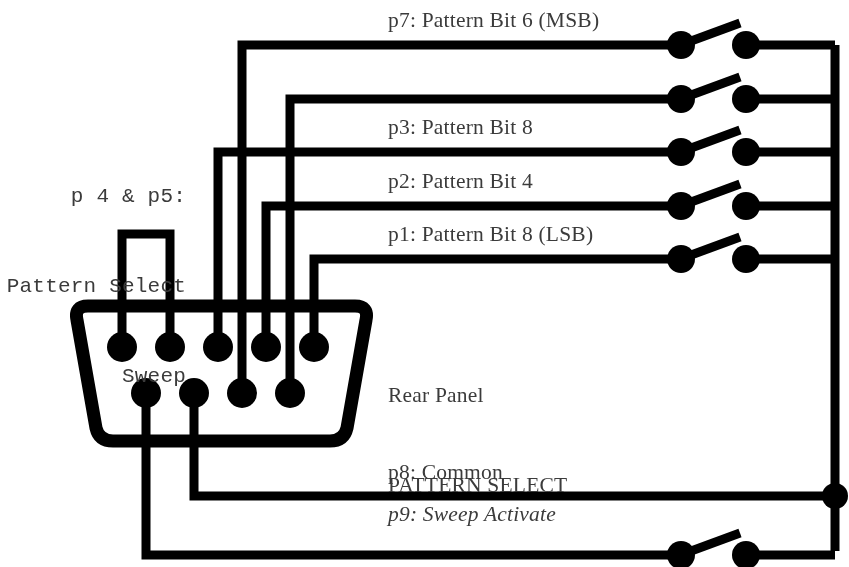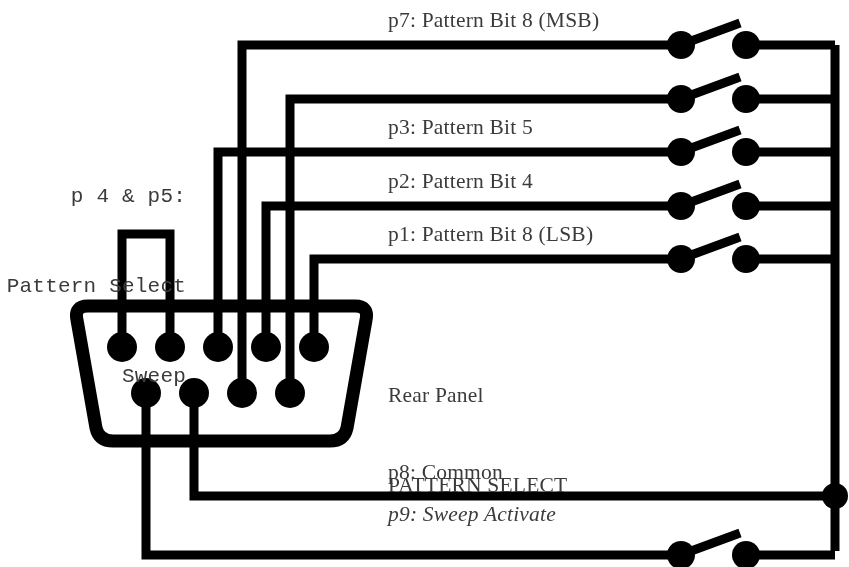--- a/index.html
+++ b/index.html
@@ -167,22 +167,22 @@
     <circle class="switch-node" cx="746" cy="259" r="14"></circle>
 
     <circle class="switch-node" cx="681" cy="555" r="14"></circle>
     <line class="switch-lever" x1="683" y1="554" x2="740" y2="533"></line>
     <circle class="switch-node" cx="746" cy="555" r="14"></circle>
 
     <circle class="junction-dot" cx="835" cy="496" r="13"></circle>
 
   </svg>
 
-  <div class="label rail-label" style="top: 10px;">p7: Pattern Bit 8 (MSB)</div>
-  <div class="label rail-label" style="top: 117px;">p3: Pattern Bit 5</div>
+  <div class="label rail-label" style="top: 10px;">p7: Pattern Bit 6 (MSB)</div>
+  <div class="label rail-label" style="top: 117px;">p3: Pattern Bit 8</div>
   <div class="label rail-label" style="top: 171px;">p2: Pattern Bit 4</div>
   <div class="label rail-label" style="top: 224px;">p1: Pattern Bit 8 (LSB)</div>
   <div class="label rail-label" style="top: 462px;">p8: Common</div>
   <div class="label rail-label" style="top: 504px; font-style: italic;">p9: Sweep Activate</div>
 
   <div class="label" id="label-left-group">
     <span class="lbl-line">p 4 &amp; p5:</span>
     <span class="lbl-line">Pattern Select</span>
     <span class="lbl-line">Sweep</span>
   </div>

